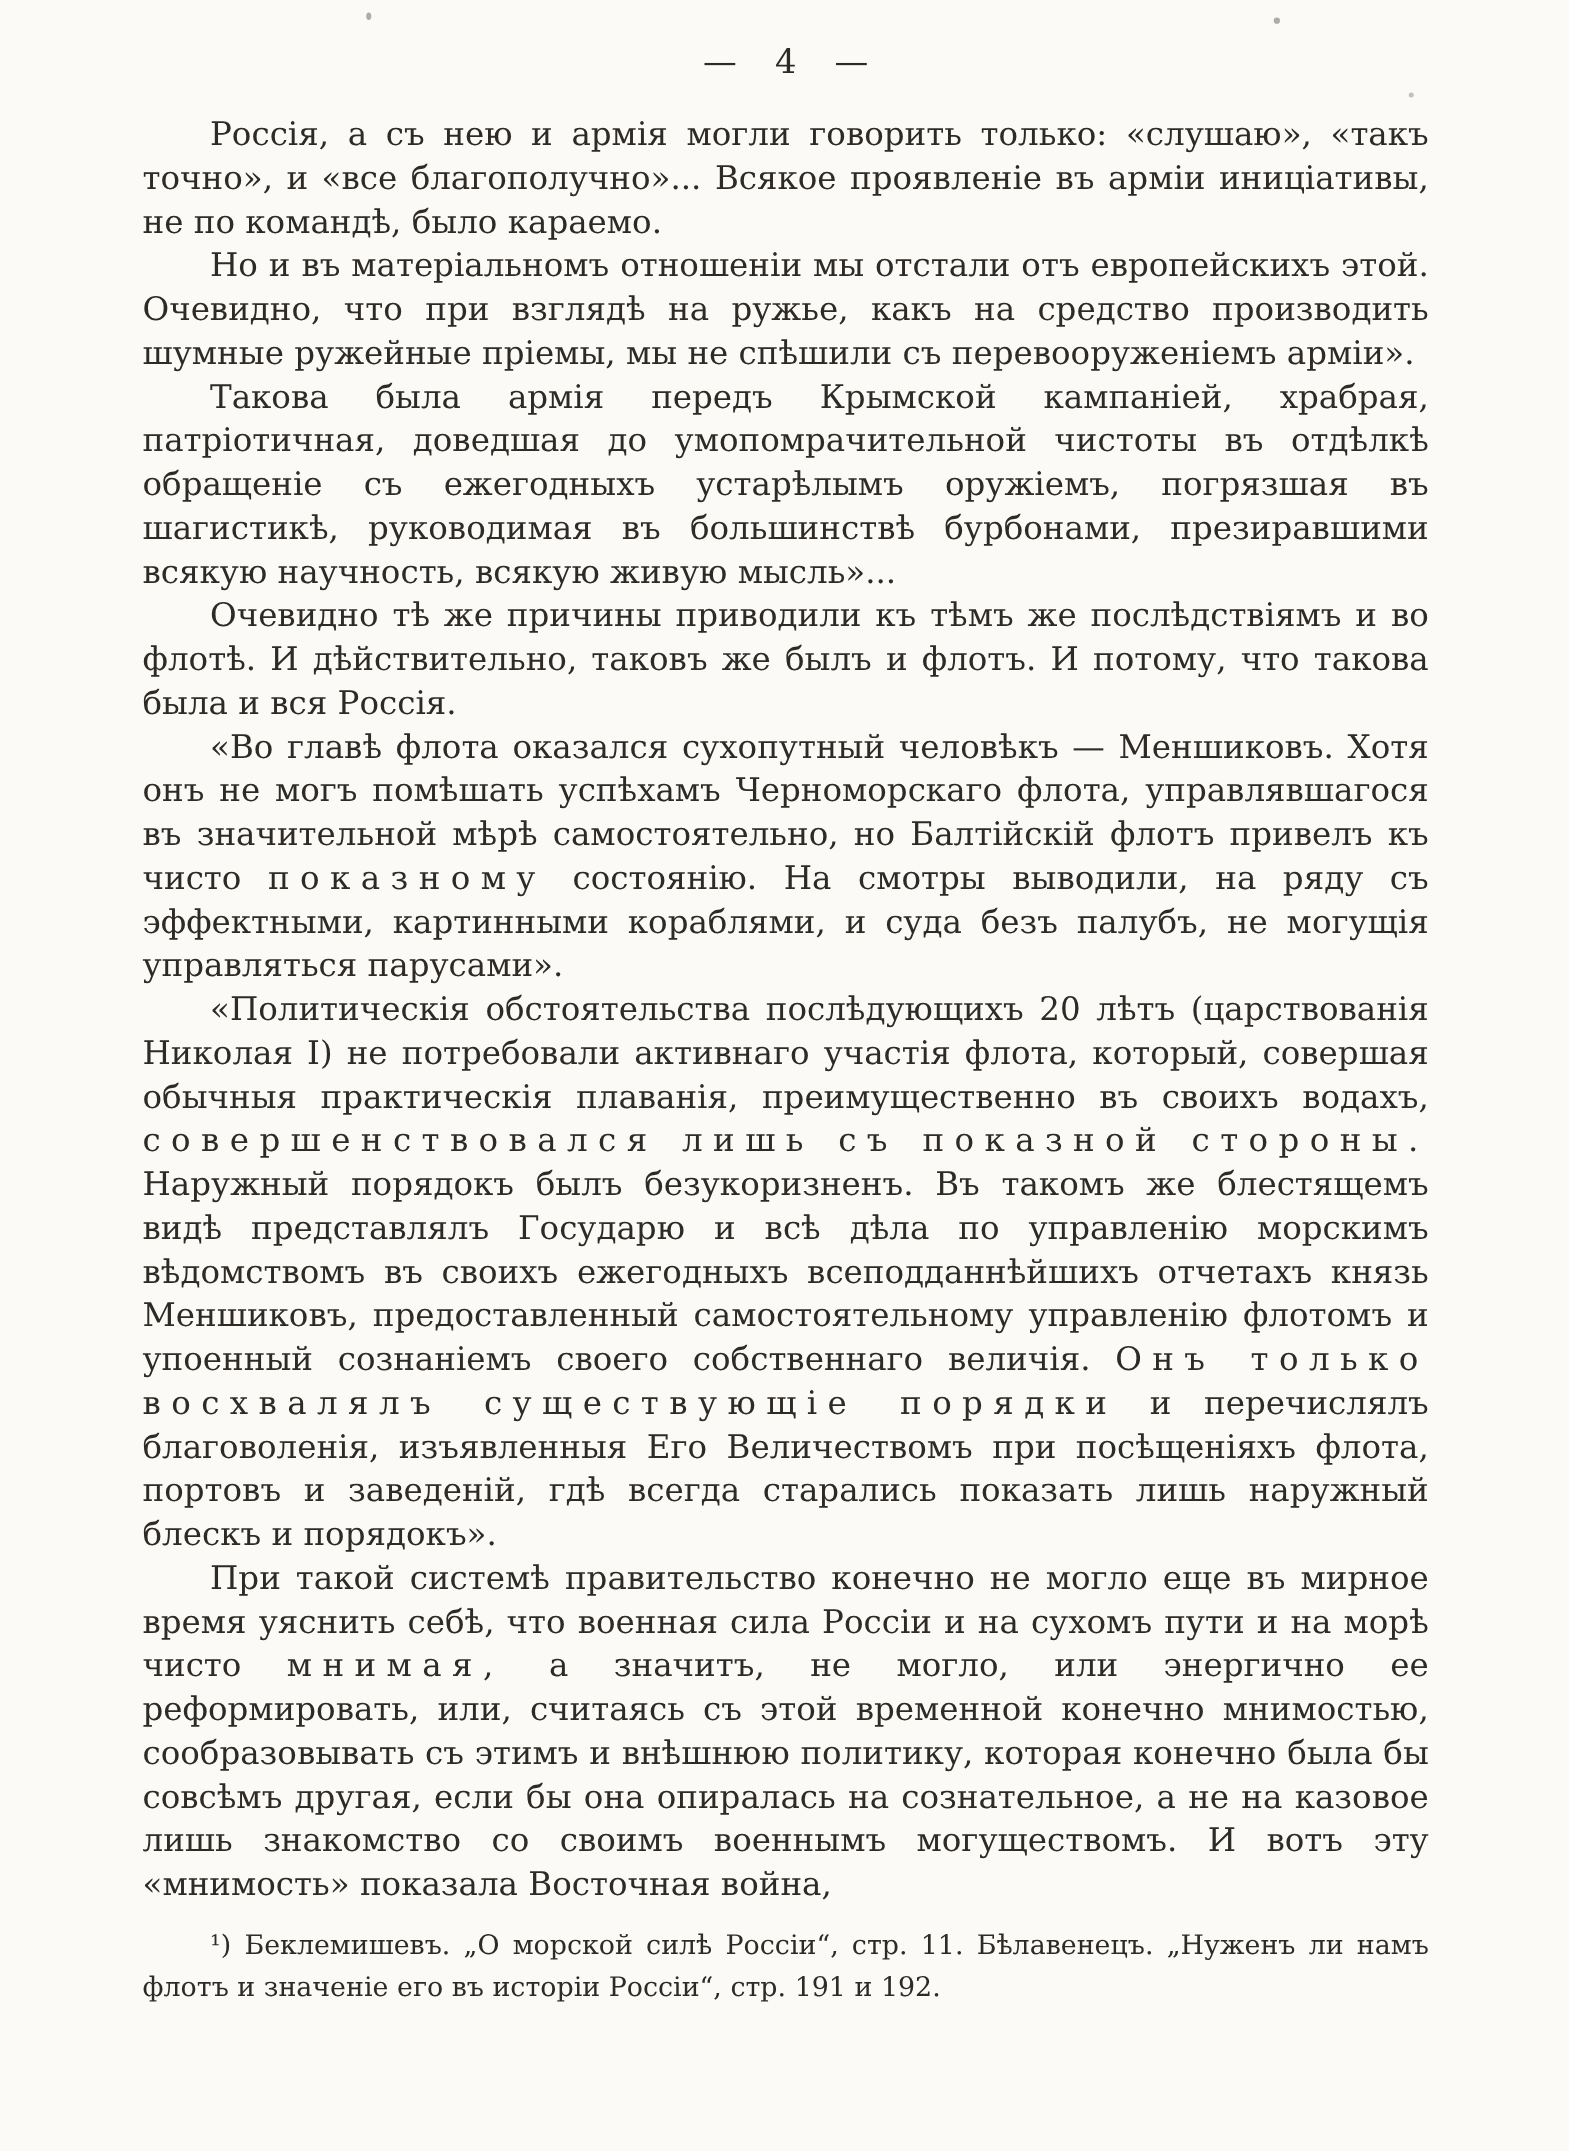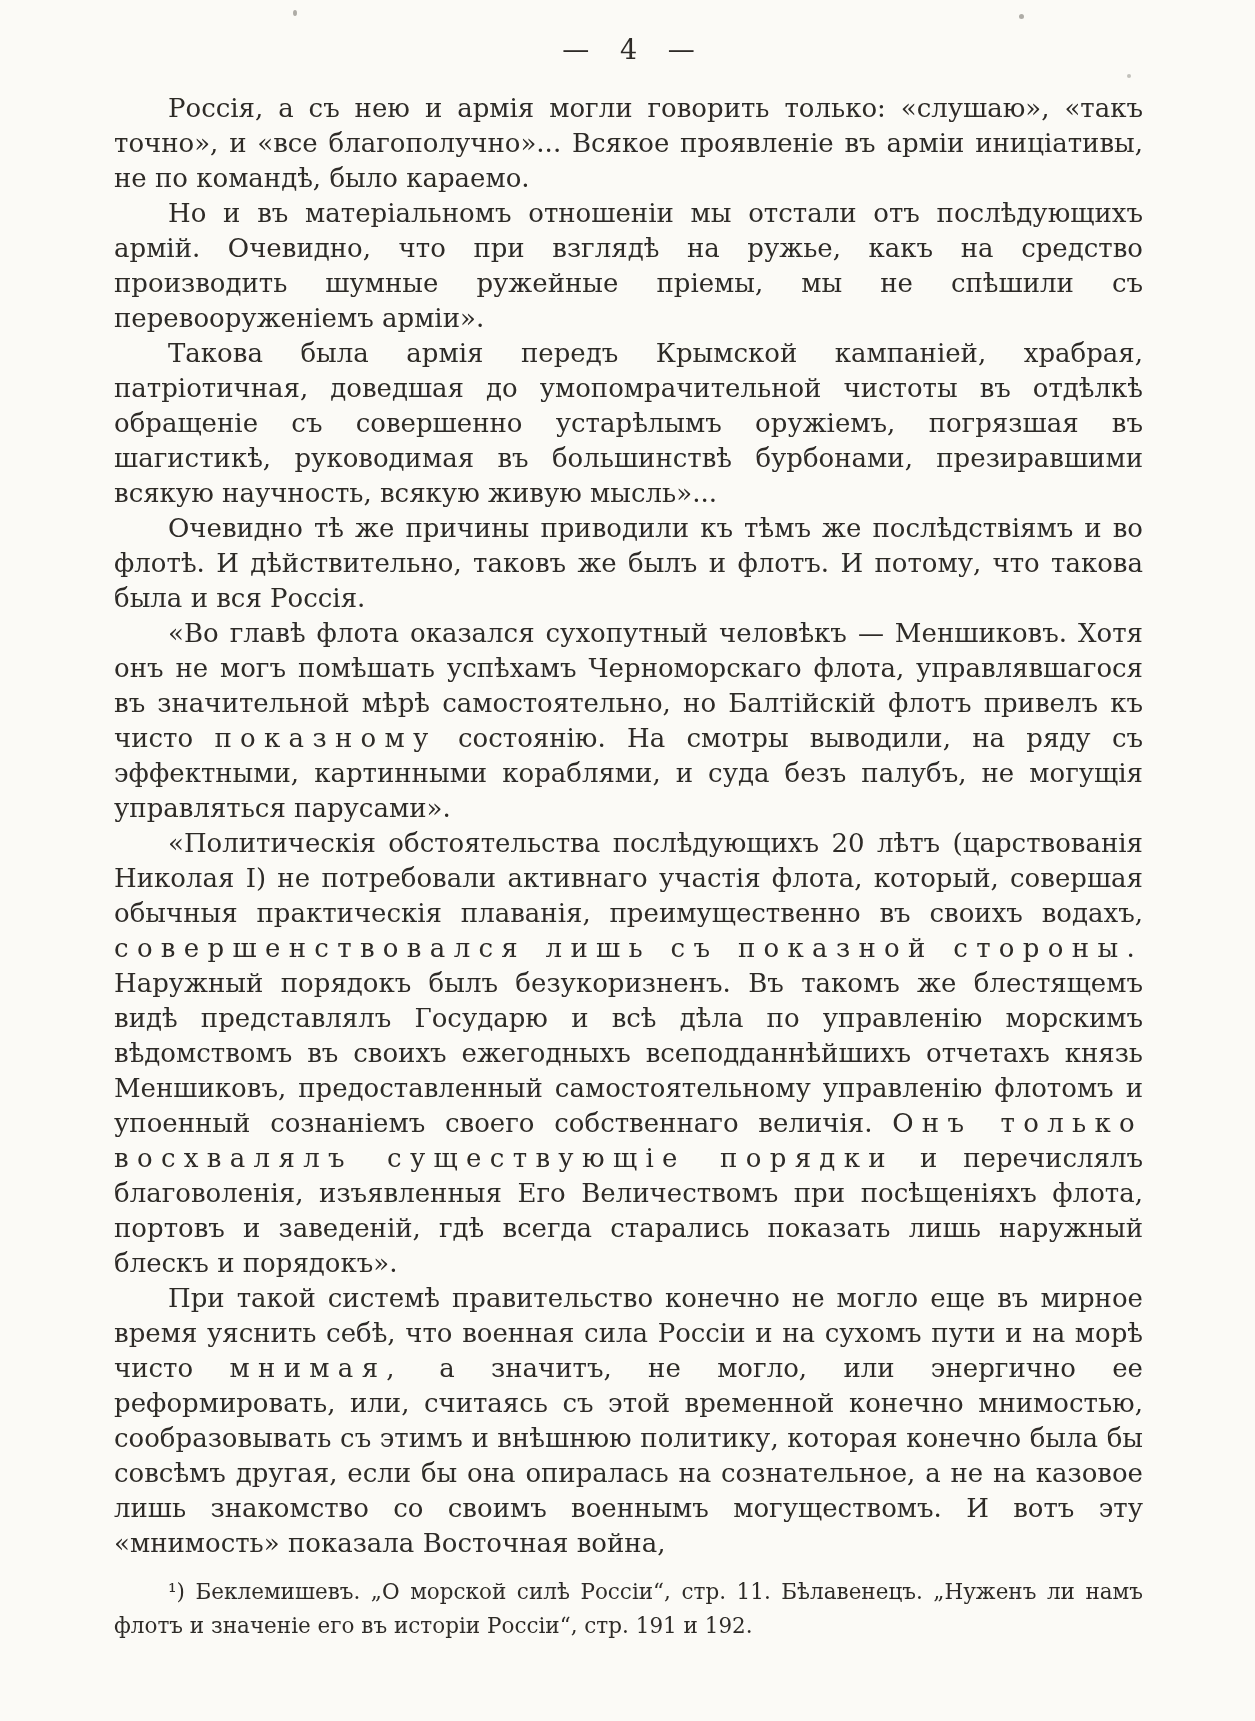--- a/index.html
+++ b/index.html
@@ -60,22 +60,22 @@
 
 <div class="page">
   <div class="speck s1"></div>
   <div class="speck s2"></div>
   <div class="speck s3"></div>
 
   <div class="page-header">— 4 —</div>
 
   <div class="body-text">
       <p class="para"><span class="plain">Россія, а съ нею и армія могли говорить только: «слушаю», «такъ точно», и «все благополучно»... Всякое проявленіе въ арміи иниціативы, не по командѣ, было караемо.</span></p>
-      <p class="para"><span class="plain">Но и въ матеріальномъ отношеніи мы отстали отъ послѣдующихъ армій. Очевидно, что при взглядѣ на ружье, какъ на средство производить шумные ружейные пріемы, мы не спѣшили съ перевооруженіемъ арміи».</span></p>
-      <p class="para"><span class="plain">Такова была армія передъ Крымской кампаніей, храбрая, патріотичная, доведшая до умопомрачительной чистоты въ отдѣлкѣ обращеніе съ совершенно устарѣлымъ оружіемъ, погрязшая въ шагистикѣ, руководимая въ большинствѣ бурбонами, презиравшими всякую научность, всякую живую мысль»...</span></p>
+      <p class="para"><span class="plain">Но и въ матеріальномъ отношеніи мы отстали отъ европейскихъ этой. Очевидно, что при взглядѣ на ружье, какъ на средство производить шумные ружейные пріемы, мы не спѣшили съ перевооруженіемъ арміи».</span></p>
+      <p class="para"><span class="plain">Такова была армія передъ Крымской кампаніей, храбрая, патріотичная, доведшая до умопомрачительной чистоты въ отдѣлкѣ обращеніе съ ежегодныхъ устарѣлымъ оружіемъ, погрязшая въ шагистикѣ, руководимая въ большинствѣ бурбонами, презиравшими всякую научность, всякую живую мысль»...</span></p>
       <p class="para"><span class="plain">Очевидно тѣ же причины приводили къ тѣмъ же послѣдствіямъ и во флотѣ. И дѣйствительно, таковъ же былъ и флотъ. И потому, что такова была и вся Россія.</span></p>
       <p class="para"><span class="plain">«Во главѣ флота оказался сухопутный человѣкъ — Меншиковъ. Хотя онъ не могъ помѣшать успѣхамъ Черноморскаго флота, управлявшагося въ значительной мѣрѣ самостоятельно, но Балтійскій флотъ привелъ къ чисто </span><span class="spaced">показному</span><span class="plain"> состоянію. На смотры выводили, на ряду съ эффектными, картинными кораблями, и суда безъ палубъ, не могущія управляться парусами».</span></p>
       <p class="para"><span class="plain">«Политическія обстоятельства послѣдующихъ 20 лѣтъ (царствованія Николая I) не потребовали активнаго участія флота, который, совершая обычныя практическія плаванія, преимущественно въ своихъ водахъ, </span><span class="spaced">совершенствовался лишь съ показной стороны.</span><span class="plain"> Наружный порядокъ былъ безукоризненъ. Въ такомъ же блестящемъ видѣ представлялъ Государю и всѣ дѣла по управленію морскимъ вѣдомствомъ въ своихъ ежегодныхъ всеподданнѣйшихъ отчетахъ князь Меншиковъ, предоставленный самостоятельному управленію флотомъ и упоенный сознаніемъ своего собственнаго величія. </span><span class="spaced">Онъ только восхвалялъ существующіе порядки</span><span class="plain"> и перечислялъ благоволенія, изъявленныя Его Величествомъ при посѣщеніяхъ флота, портовъ и заведеній, гдѣ всегда старались показать лишь наружный блескъ и порядокъ».</span></p>
       <p class="para"><span class="plain">При такой системѣ правительство конечно не могло еще въ мирное время уяснить себѣ, что военная сила Россіи и на сухомъ пути и на морѣ чисто </span><span class="spaced">мнимая,</span><span class="plain"> а значитъ, не могло, или энергично ее реформировать, или, считаясь съ этой временной конечно мнимостью, сообразовывать съ этимъ и внѣшнюю политику, которая конечно была бы совсѣмъ другая, если бы она опиралась на сознательное, а не на казовое лишь знакомство со своимъ военнымъ могуществомъ. И вотъ эту «мнимость» показала Восточная война,</span></p>
     </div>
 
   <div class="footnote">¹) Беклемишевъ. „О морской силѣ Россіи“, стр. 11. Бѣлавенецъ. „Нуженъ ли намъ флотъ и значеніе его въ исторіи Россіи“, стр. 191 и 192.</div>
 </div>
 
 </body></html>

